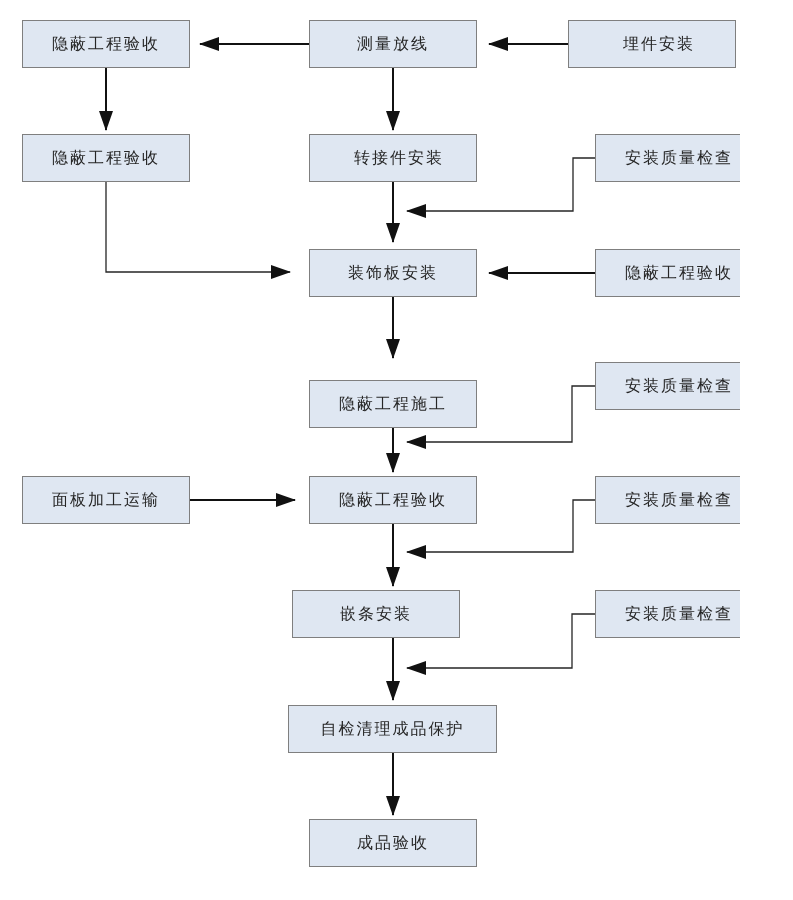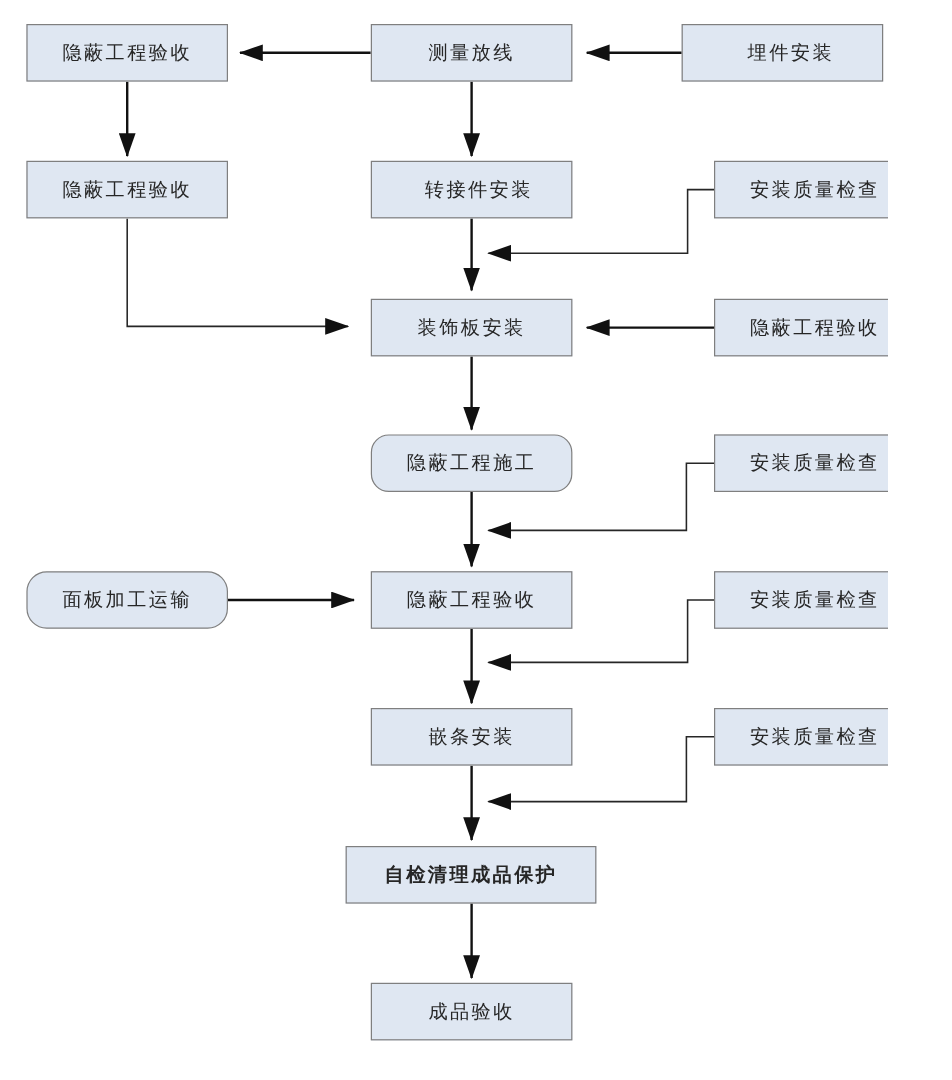--- a/index.html
+++ b/index.html
@@ -19,45 +19,45 @@
     background: #dfe7f2;
     border: 1px solid #7f7f7f;
     display: flex;
     align-items: center;
     justify-content: center;
     font-size: 16px;
     color: #262626;
     letter-spacing: 2px;
     white-space: nowrap;
   }
-  .node.wide { width: 209px; font-weight: bold; }
+  .node.wide { width: 209px; }
   .edges {
     position: absolute;
     left: 0; top: 0;
     width: 793px; height: 900px;
     pointer-events: none;
   }
   .edge-main  { stroke: #111111; stroke-width: 2;   fill: none; }
   .edge-thin  { stroke: #262626; stroke-width: 1.3; fill: none; }
 
   
   .p-r1c1 { left: 22px;  top: 20px; }
   .p-r1c2 { left: 309px; top: 20px; }
   .p-r1c3 { left: 568px; top: 20px; padding-left: 14px; }
   .p-r2c1 { left: 22px;  top: 134px; }
   .p-r2c2 { left: 309px; top: 134px; padding-left: 12px; }
   .p-r2c3 { left: 595px; top: 134px; }
   .p-r3c2 { left: 309px; top: 249px; }
   .p-r3c3 { left: 595px; top: 249px; }
-  .p-r4c2 { left: 309px; top: 362px; border-radius: 15px; }
+  .p-r4c2 { left: 309px; top: 380px; }
   .p-r4c3 { left: 595px; top: 362px; }
-  .p-r5c1 { left: 22px;  top: 476px; border-radius: 17px; }
+  .p-r5c1 { left: 22px;  top: 476px; }
   .p-r5c2 { left: 309px; top: 476px; }
   .p-r5c3 { left: 595px; top: 476px; }
-  .p-r6c2 { left: 309px; top: 590px; }
+  .p-r6c2 { left: 292px; top: 590px; }
   .p-r6c3 { left: 595px; top: 590px; }
   .p-r7c2 { left: 288px; top: 705px; }
   .p-r8c2 { left: 309px; top: 819px; text-align: center; }
 </style>
 </head>
 <body>
 
 <div class="canvas">
 
   <svg class="edges" viewBox="0 0 793 900" xmlns="http://www.w3.org/2000/svg">

